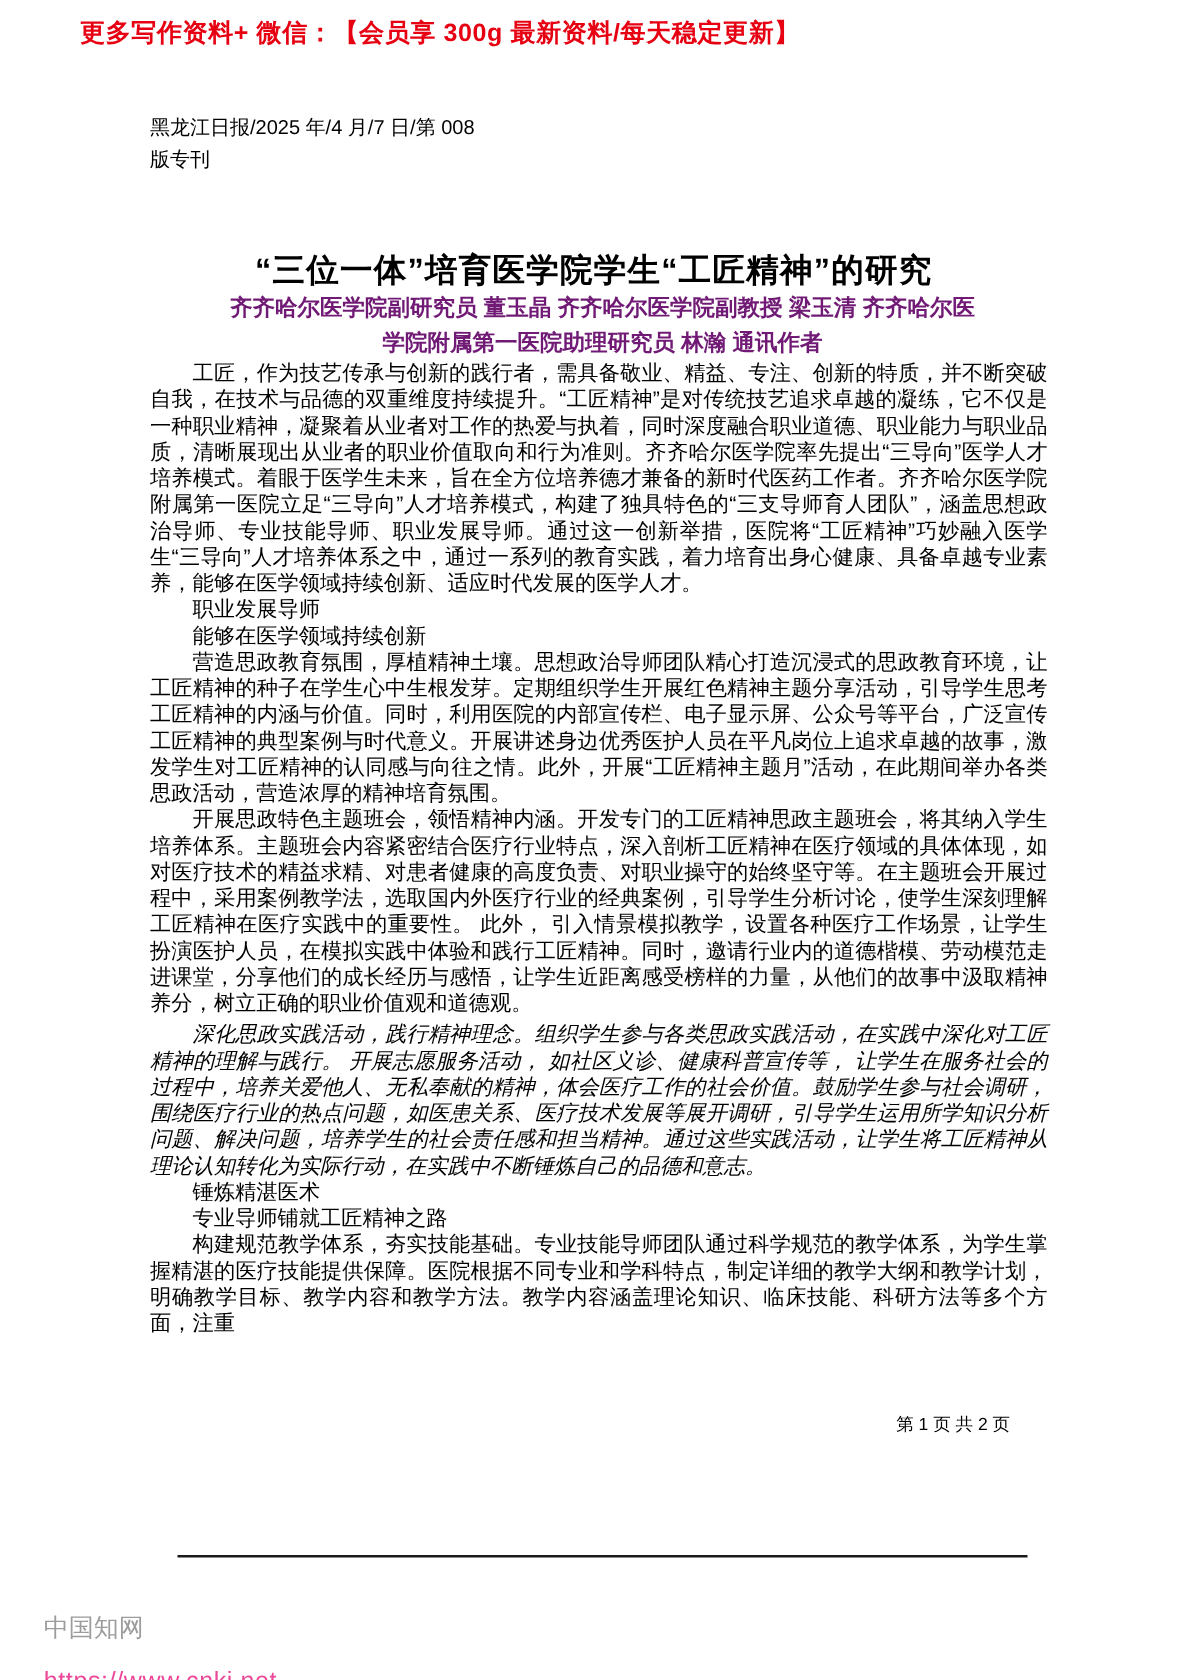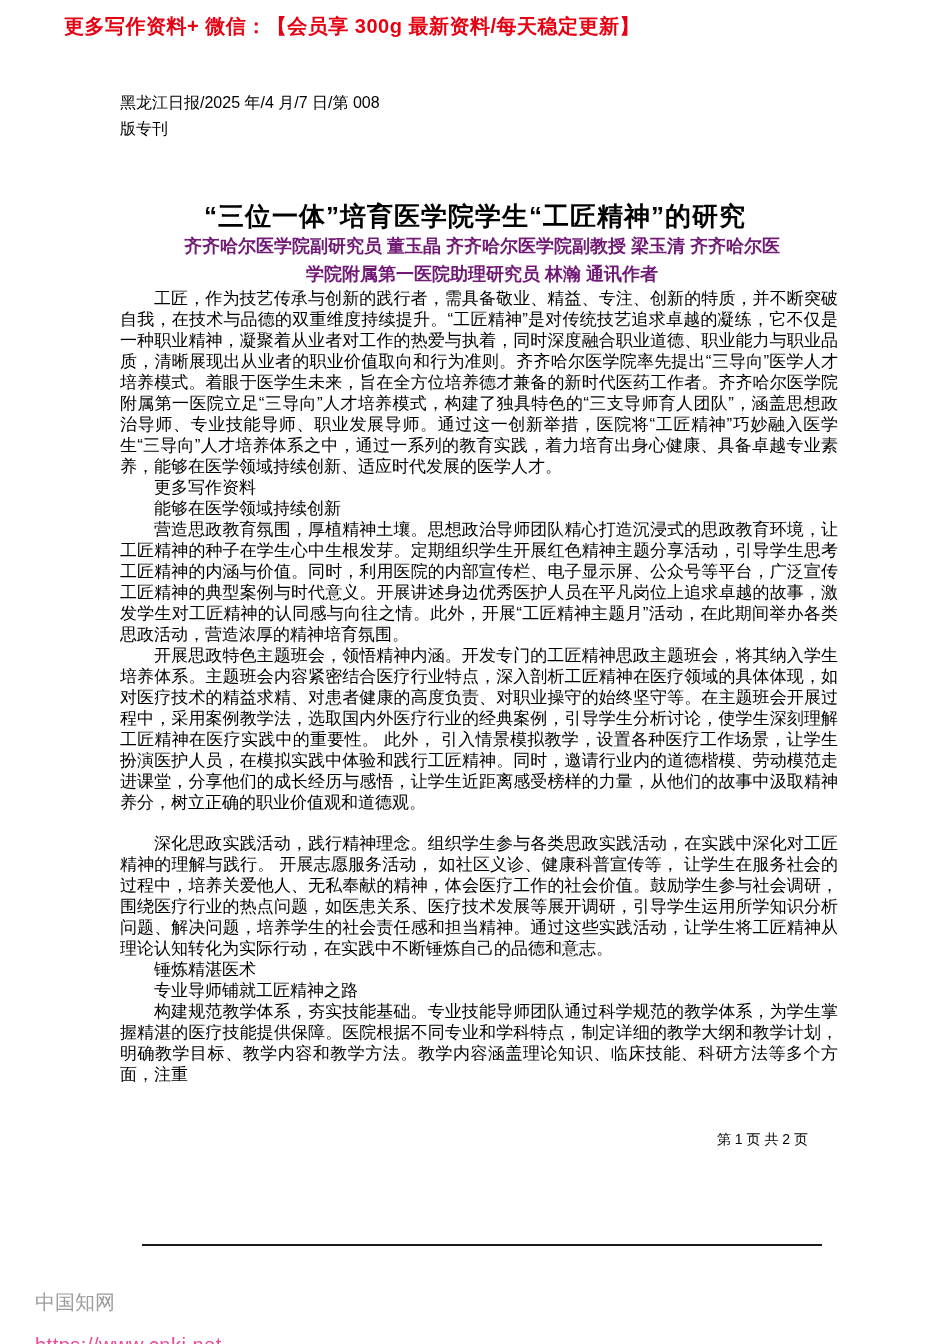--- a/index.html
+++ b/index.html
@@ -65,21 +65,22 @@
     font-size: 17px;
     line-height: 21px;
     color: #000000;
     text-align: justify;
   }
   .body-text p {
     margin: 0;
     text-indent: 2em;
   }
   .body-text p.gap {
-    margin-top: 20px;
+    margin-top: 4px;
+    font-style: italic;
   }
   .page-indicator {
     position: absolute;
     left: 120px;
     top: 1131px;
     width: 688px;
     text-align: right;
     font-size: 14px;
     color: #000000;
   }
@@ -123,21 +124,21 @@
 
   <div class="title">“三位一体”培育医学院学生“工匠精神”的研究</div>
 
   <div class="authors">
     <div>齐齐哈尔医学院副研究员 董玉晶 齐齐哈尔医学院副教授 梁玉清 齐齐哈尔医</div>
     <div>学院附属第一医院助理研究员 林瀚  通讯作者</div>
   </div>
 
   <div class="body-text">
     <p>工匠，作为技艺传承与创新的践行者，需具备敬业、精益、专注、创新的特质，并不断突破自我，在技术与品德的双重维度持续提升。“工匠精神”是对传统技艺追求卓越的凝练，它不仅是一种职业精神，凝聚着从业者对工作的热爱与执着，同时深度融合职业道德、职业能力与职业品质，清晰展现出从业者的职业价值取向和行为准则。齐齐哈尔医学院率先提出“三导向”医学人才培养模式。着眼于医学生未来，旨在全方位培养德才兼备的新时代医药工作者。齐齐哈尔医学院附属第一医院立足“三导向”人才培养模式，构建了独具特色的“三支导师育人团队”，涵盖思想政治导师、专业技能导师、职业发展导师。通过这一创新举措，医院将“工匠精神”巧妙融入医学生“三导向”人才培养体系之中，通过一系列的教育实践，着力培育出身心健康、具备卓越专业素养，能够在医学领域持续创新、适应时代发展的医学人才。</p>
-    <p>更多写作资料</p>
+    <p>职业发展导师</p>
     <p>能够在医学领域持续创新</p>
     <p>营造思政教育氛围，厚植精神土壤。思想政治导师团队精心打造沉浸式的思政教育环境，让工匠精神的种子在学生心中生根发芽。定期组织学生开展红色精神主题分享活动，引导学生思考工匠精神的内涵与价值。同时，利用医院的内部宣传栏、电子显示屏、公众号等平台，广泛宣传工匠精神的典型案例与时代意义。开展讲述身边优秀医护人员在平凡岗位上追求卓越的故事，激发学生对工匠精神的认同感与向往之情。此外，开展“工匠精神主题月”活动，在此期间举办各类思政活动，营造浓厚的精神培育氛围。</p>
     <p>开展思政特色主题班会，领悟精神内涵。开发专门的工匠精神思政主题班会，将其纳入学生培养体系。主题班会内容紧密结合医疗行业特点，深入剖析工匠精神在医疗领域的具体体现，如对医疗技术的精益求精、对患者健康的高度负责、对职业操守的始终坚守等。在主题班会开展过程中，采用案例教学法，选取国内外医疗行业的经典案例，引导学生分析讨论，使学生深刻理解工匠精神在医疗实践中的重要性。 此外， 引入情景模拟教学，设置各种医疗工作场景，让学生扮演医护人员，在模拟实践中体验和践行工匠精神。同时，邀请行业内的道德楷模、劳动模范走进课堂，分享他们的成长经历与感悟，让学生近距离感受榜样的力量，从他们的故事中汲取精神养分，树立正确的职业价值观和道德观。</p>
     <p class="gap">深化思政实践活动，践行精神理念。组织学生参与各类思政实践活动，在实践中深化对工匠精神的理解与践行。 开展志愿服务活动， 如社区义诊、健康科普宣传等， 让学生在服务社会的过程中，培养关爱他人、无私奉献的精神，体会医疗工作的社会价值。鼓励学生参与社会调研，围绕医疗行业的热点问题，如医患关系、医疗技术发展等展开调研，引导学生运用所学知识分析问题、解决问题，培养学生的社会责任感和担当精神。通过这些实践活动，让学生将工匠精神从理论认知转化为实际行动，在实践中不断锤炼自己的品德和意志。</p>
     <p>锤炼精湛医术</p>
     <p>专业导师铺就工匠精神之路</p>
     <p>构建规范教学体系，夯实技能基础。专业技能导师团队通过科学规范的教学体系，为学生掌握精湛的医疗技能提供保障。医院根据不同专业和学科特点，制定详细的教学大纲和教学计划，明确教学目标、教学内容和教学方法。教学内容涵盖理论知识、临床技能、科研方法等多个方面，注重</p>
   </div>
 
   <div class="page-indicator">第 1 页 共 2 页</div>

